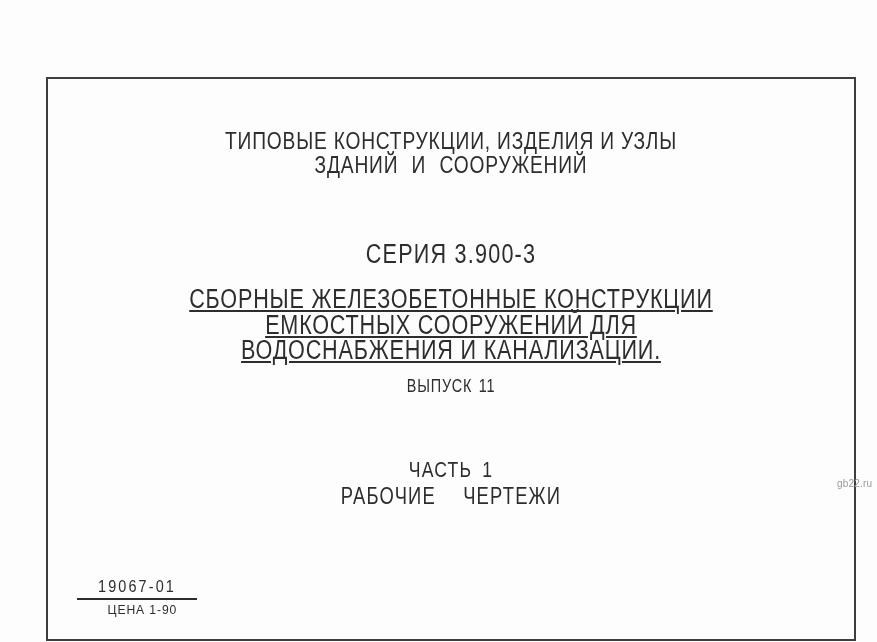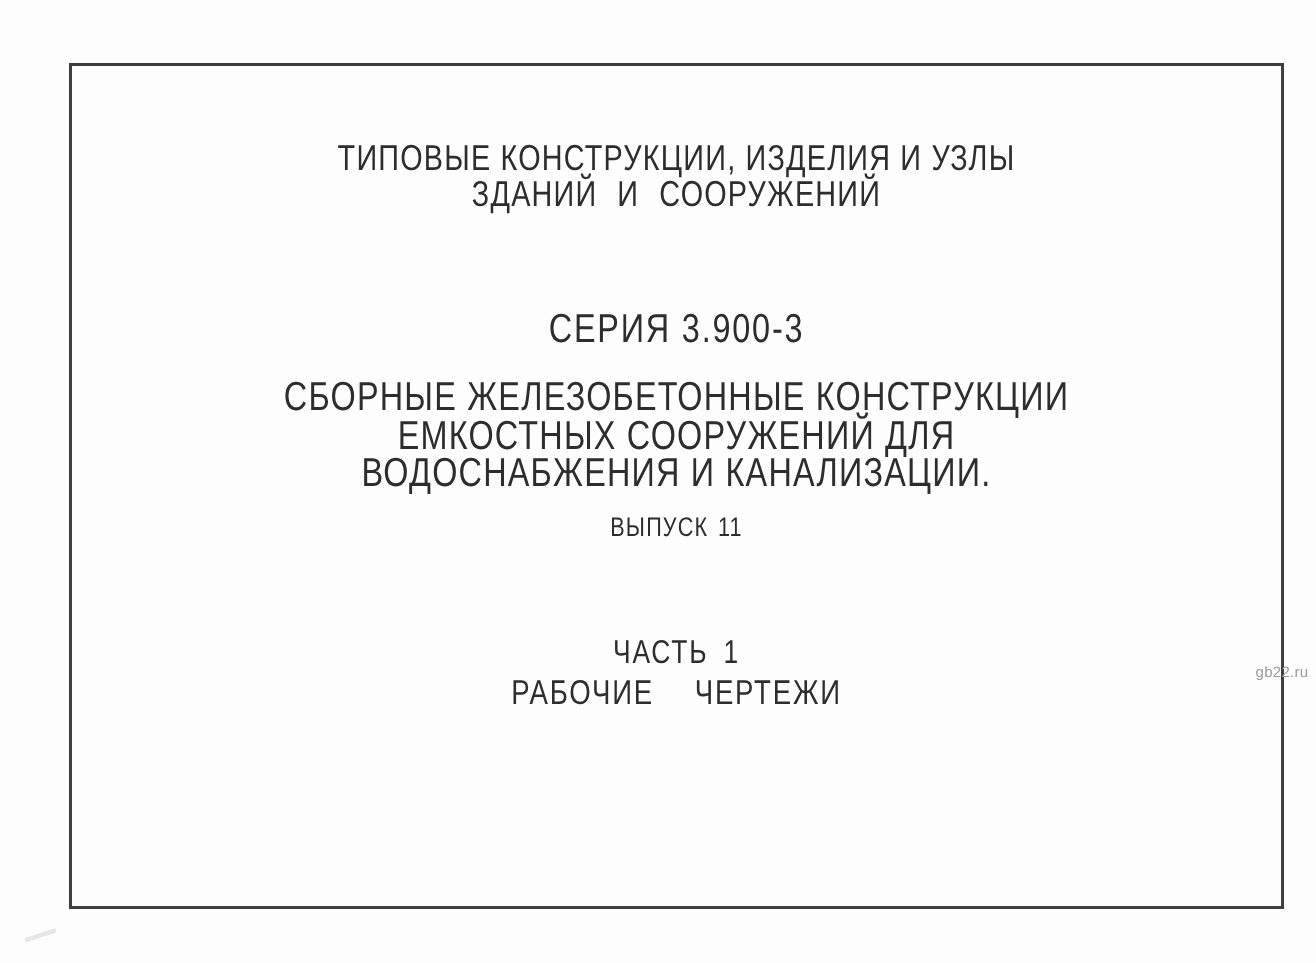--- a/index.html
+++ b/index.html
@@ -9,21 +9,21 @@
     --paper:#fdfdfd;
   }
   *{margin:0;padding:0;box-sizing:border-box;}
   html,body{width:877px;height:642px;overflow:hidden;}
   body{
     background:var(--paper);
     font-family:"Liberation Sans", sans-serif;
     color:var(--ink);
     position:relative;
   }
-  .sheet{position:absolute;inset:0;}
+  .sheet{position:absolute;inset:0;margin-top:35px;}
   .frame{
     position:absolute;
     left:46px;top:42px;width:810px;height:564px;
     border:2px solid var(--frame);
     filter:blur(0.25px) contrast(1.02);
   }
   
   .cline{
     position:absolute;left:0;right:0;
     text-align:center;
@@ -33,21 +33,21 @@
   }
   .cond{transform:scaleX(0.80);transform-origin:50% 50%;}
 
   .header-block{position:absolute;left:0;right:0;top:50px;}
   .header-block .l{position:relative;text-align:center;white-space:nowrap;
     font-size:24px;line-height:24px;letter-spacing:1px;transform:scaleX(0.80);}
   .header-l2{word-spacing:9px;}
 
   .series{top:160px;font-size:27px;letter-spacing:1.5px;}
 
-  .title-block{position:absolute;left:0;right:0;top:208px;}
+  .title-block{position:absolute;left:0;right:0;top:208px;text-decoration:underline;}
   .title-block .l{position:relative;text-align:center;white-space:nowrap;
     font-size:27px;line-height:25.5px;letter-spacing:1px;transform:scaleX(0.80);}
 
   .issue{top:297px;font-size:18px;letter-spacing:1px;word-spacing:2px;}
 
   .subtitle-block{position:absolute;left:0;right:0;top:327px;}
   .subtitle-block .l{position:relative;text-align:center;white-space:nowrap;
     font-size:20px;line-height:20.5px;letter-spacing:0.8px;transform:scaleX(0.86);}
   .subtitle-l1{word-spacing:6px;}
   .subtitle-l2{word-spacing:2px;}
@@ -95,19 +95,27 @@
       <div class="l">ВОДОСНАБЖЕНИЯ И КАНАЛИЗАЦИИ.</div>
     </div>
 
     <div class="cline cond issue">ВЫПУСК 11</div>
 
 
     <div class="cline cond part">ЧАСТЬ 1</div>
 
     <div class="cline cond doctype">РАБОЧИЕ ЧЕРТЕЖИ</div>
 
+    <div class="stamp">
+      <div class="stamp-code">19067-01</div>
+      <div class="stamp-rule"></div>
+      <div class="stamp-price">
+        <span>ЦЕНА</span>
+        <span>1-90</span>
+      </div>
+    </div>
 
   </div>
 
   <div class="watermark">gb22.ru</div>
   <div class="smudge"></div>
 
 </div>
 
 </body></html>

